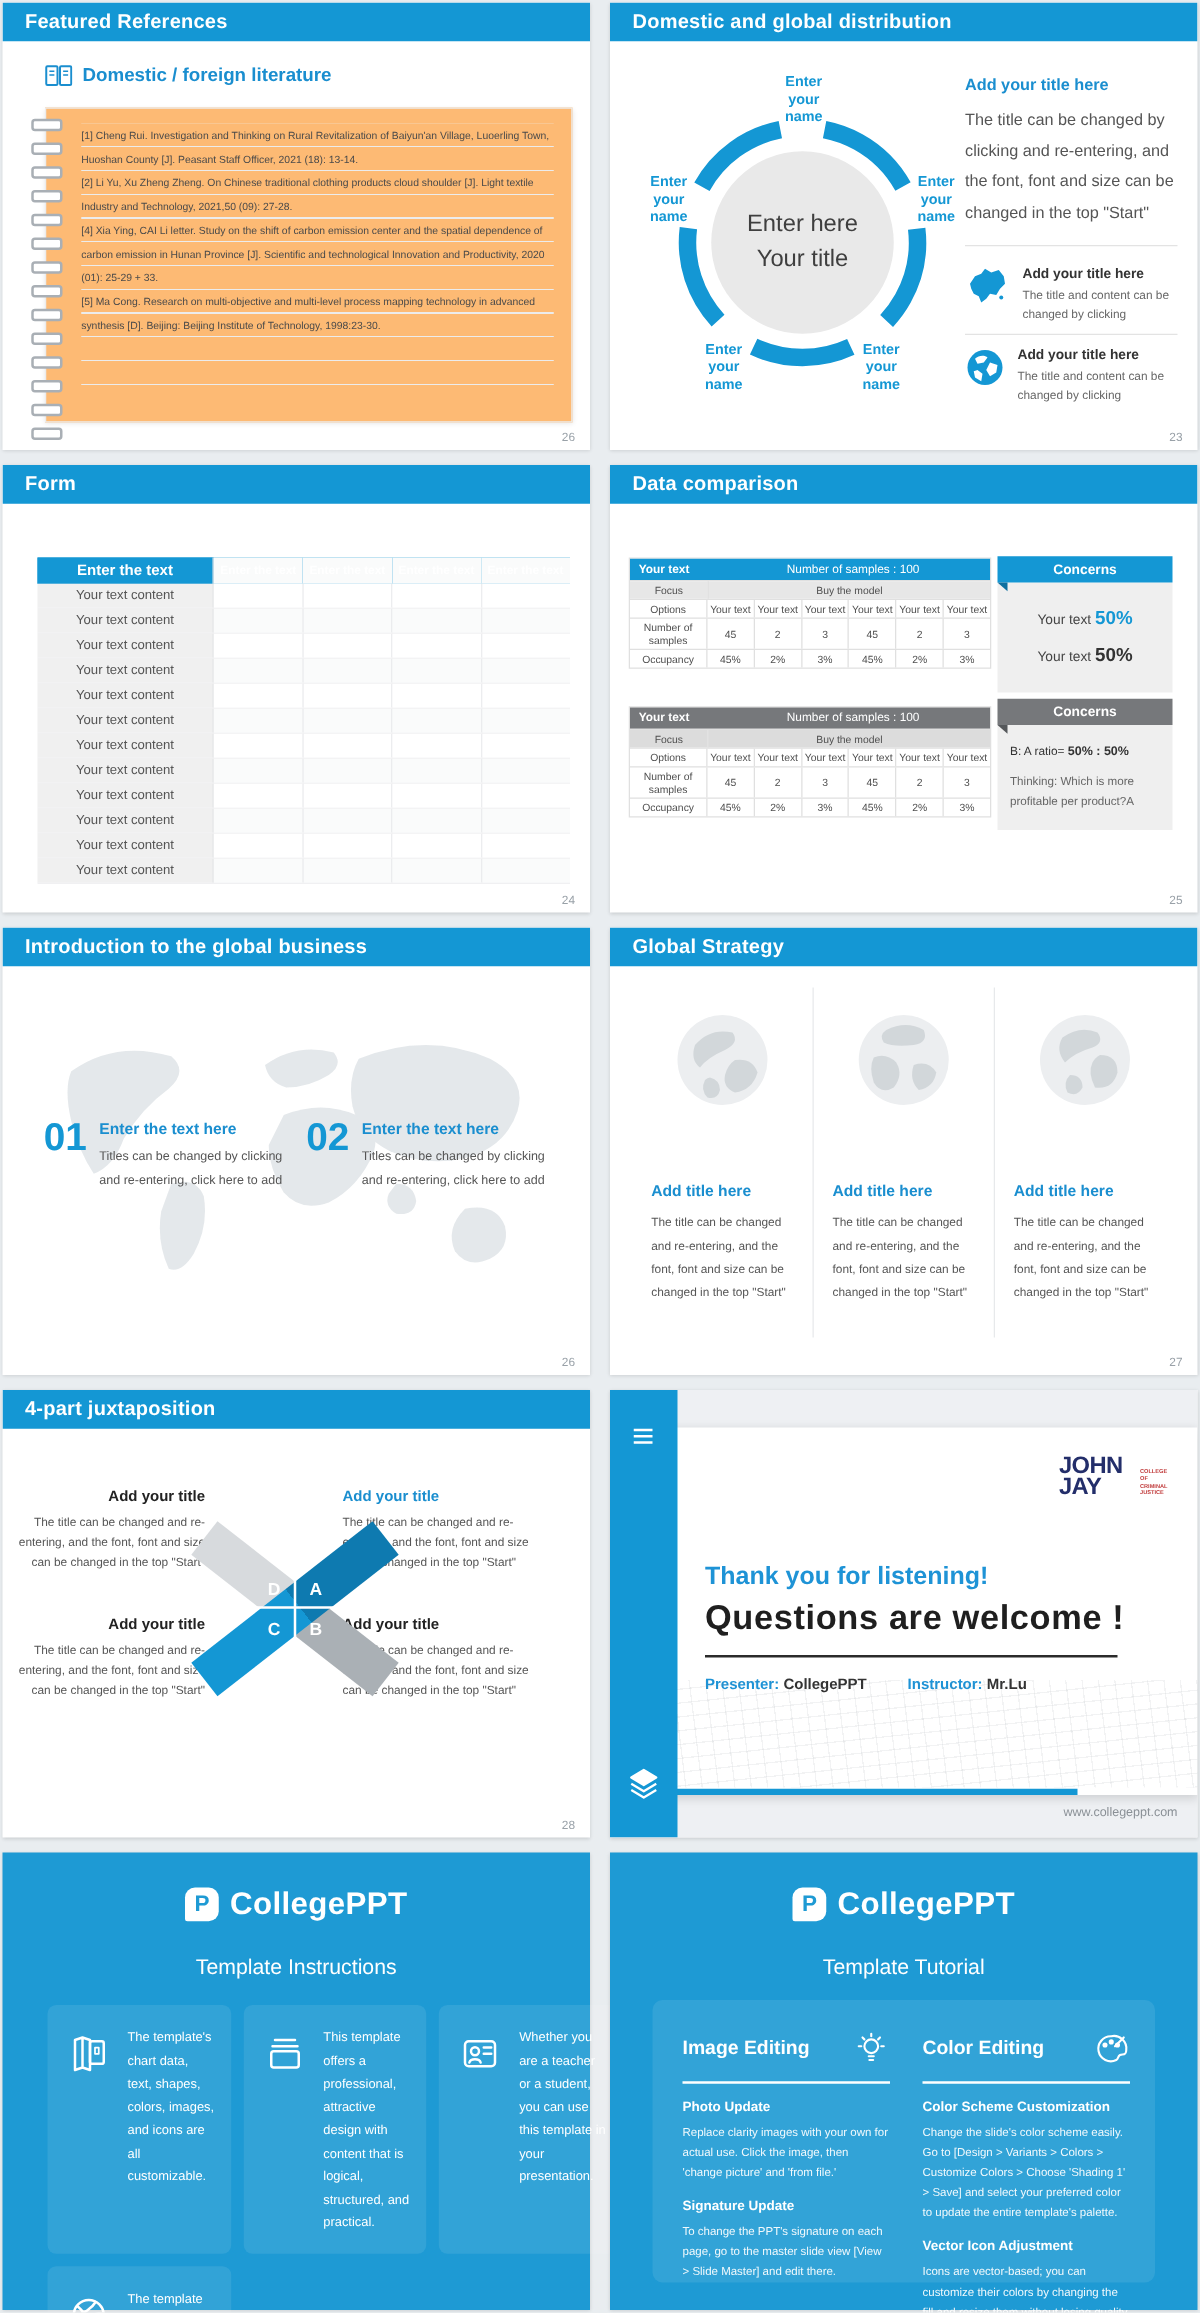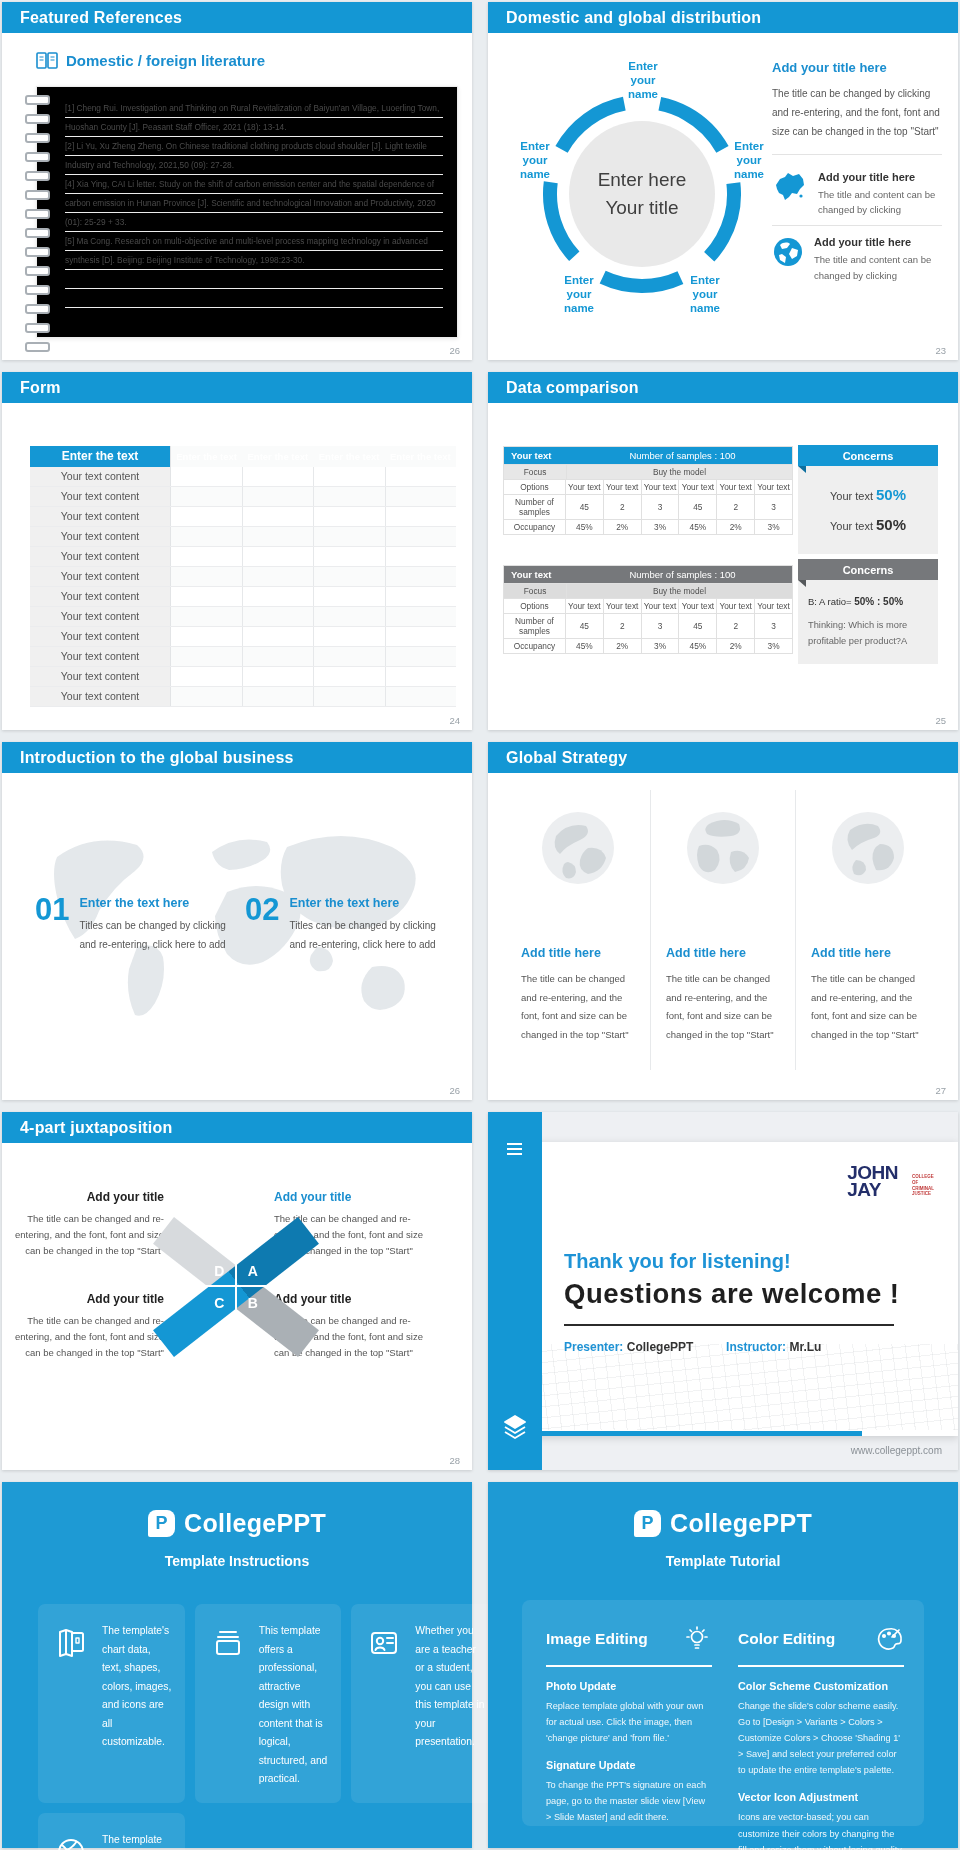--- a/index.html
+++ b/index.html
@@ -6,38 +6,38 @@
   body{width:960px;height:1850px;position:relative;background:#e9edf0;
        font-family:"Liberation Sans",sans-serif;overflow:hidden;}
   .slide{position:absolute;width:470px;height:358px;background:#fff;
          box-shadow:0 1px 3px rgba(0,0,0,.14);overflow:hidden;}
   .bar{height:31px;background:#1497d4;color:#fff;display:flex;align-items:center;
        padding-left:18px;font-weight:bold;font-size:16px;letter-spacing:.2px;}
   .pagenum{position:absolute;right:12px;bottom:4px;font-size:9.5px;color:#99a1a8;}
   
   .sec-head{position:absolute;left:34px;top:50px;display:flex;align-items:center;gap:8px;
             color:#1a8ecf;font-weight:bold;font-size:15px;}
-  .notebook{position:absolute;left:34px;top:84px;width:420px;height:250px;background:#000000;
+  .notebook{position:absolute;left:34px;top:84px;width:420px;height:250px;background:#fdba74;
             border:1px solid #ececec;box-shadow:0 1px 4px rgba(0,0,0,.10);}
   .loops{position:absolute;left:-12px;top:8px;display:flex;flex-direction:column;gap:9px;}
   .loops i{width:21px;height:6px;border:2px solid #a9afb5;border-radius:3px;background:#fff;display:block;}
   .lines{margin:12px 14px 0 28px;background:repeating-linear-gradient(to bottom,
          transparent 0,transparent 18px,#ececec 18px,#ececec 19px);min-height:220px;}
   .lines p{margin:0;font-size:8.3px;line-height:19px;color:#4a4a4a;}
   
   .orbit{position:absolute;left:14px;top:46px;width:280px;height:290px;}
   .orbit svg{position:absolute;left:0;top:6px;}
   .core{position:absolute;left:67px;top:73px;width:146px;height:146px;border-radius:50%;
         background:#e9e9e9;display:flex;flex-direction:column;align-items:center;justify-content:center;
         font-size:19px;color:#3f3f3f;line-height:1.45;}
   .olabel{position:absolute;width:50px;text-align:center;font-weight:bold;font-size:11.5px;
           line-height:1.2;color:#1497d4;}
   .rcol{position:absolute;left:284px;top:58px;width:170px;}
   .rcol h3{margin:0;font-size:13px;color:#1a8ecf;}
-  .rcol .body{margin-top:9px;font-size:10px;color:#555;line-height:1.9;}
+  .rcol .body{margin-top:9px;font-size:13px;color:#555;line-height:1.9;}
   .rdiv{border:none;border-top:1px solid #e3e3e3;margin:13px 0 12px;}
   .ritem{display:flex;gap:10px;align-items:flex-start;padding:4px 0 8px;}
   .ritem+.ritem{border-top:1px solid #e3e3e3;padding-top:10px;}
   .ritem h4{margin:0 0 4px;font-size:11px;color:#333;}
   .ritem p{margin:0;font-size:9.5px;color:#666;line-height:1.6;}
   
   .ftable{position:absolute;left:28px;top:74px;width:426px;font-size:10.5px;}
   .frow{display:flex;height:19px;line-height:19px;border-bottom:1px solid #ebecee;}
   .fhead{height:21px;line-height:21px;background:#1497d4;border-bottom:none;}
   .fc{width:140px;text-align:center;background:#f0f0f0;color:#555;border-right:1px solid #e2e4e6;}
@@ -129,21 +129,21 @@
      repeating-linear-gradient(-6deg,rgba(110,120,130,.18) 0 1px,transparent 1px 11px);}
   .thx-bar{position:absolute;left:0;bottom:0;width:78%;height:5px;background:#1497d4;}
   .thx-url{position:absolute;right:16px;top:333px;font-size:10px;color:#8a9096;z-index:2;}
   
   .fpanel{position:absolute;width:470px;height:366px;background:#1e9ad4;
           box-shadow:0 1px 3px rgba(0,0,0,.14);}
   .brand{display:flex;align-items:center;justify-content:center;gap:9px;padding-top:27px;}
   .pmark{width:27px;height:27px;background:#fff;border-radius:8px 8px 8px 2px;color:#1e9ad4;
          font-weight:bold;font-size:18px;display:flex;align-items:center;justify-content:center;}
   .bname{color:#fff;font-size:25px;font-weight:bold;letter-spacing:.3px;}
-  .fhead2{text-align:center;color:#fff;font-weight:bold;font-size:14px;margin-top:15px;}
+  .fhead2{text-align:center;color:#fff;font-weight:normal;font-size:17px;margin-top:26px;}
   .igrid{position:absolute;left:36px;top:122px;width:460px;display:grid;
          grid-template-columns:1fr 1fr 1fr;gap:10px;}
   .icard{background:rgba(255,255,255,.09);border-radius:7px;padding:18px 12px 14px 15px;
          display:flex;gap:13px;min-height:72px;}
   .icard svg{flex:0 0 36px;margin-top:3px;}
   .icard p{margin:0;color:#fff;font-size:10.3px;line-height:1.8;}
   .tcard{position:absolute;left:34px;top:118px;width:402px;height:226px;box-sizing:border-box;
          background:rgba(255,255,255,.09);border-radius:8px;display:flex;gap:26px;
          padding:24px 20px 0 24px;}
   .tcol{flex:1;}
@@ -651,21 +651,21 @@
       <div class="tcol-head">
         <span>Image Editing</span>
         <svg width="30" height="30" viewBox="0 0 30 30" fill="none" stroke="#fff" stroke-width="1.7" stroke-linecap="round">
             <circle cx="15" cy="13" r="5.5"></circle>
             <path d="M13 21h4M13.5 24h3M15 3v2M5 13h2M23 13h2M8 6l1.5 1.5M22 6l-1.5 1.5"></path>
           </svg>
       </div>
       <hr class="tu">
       <div class="tsec">
         <h4>Photo Update</h4>
-        <p>Replace template global with your own for actual use. Click the image, then 'change picture' and 'from file.'</p>
+        <p>Replace clarity images with your own for actual use. Click the image, then 'change picture' and 'from file.'</p>
       </div>
       <div class="tsec">
         <h4>Signature Update</h4>
         <p>To change the PPT's signature on each page, go to the master slide view [View &gt; Slide Master] and edit there.</p>
       </div>
     </div>
     <div class="tcol">
       <div class="tcol-head">
         <span>Color Editing</span>
         <svg width="30" height="30" viewBox="0 0 30 30" fill="none" stroke="#fff" stroke-width="1.7" stroke-linecap="round">

